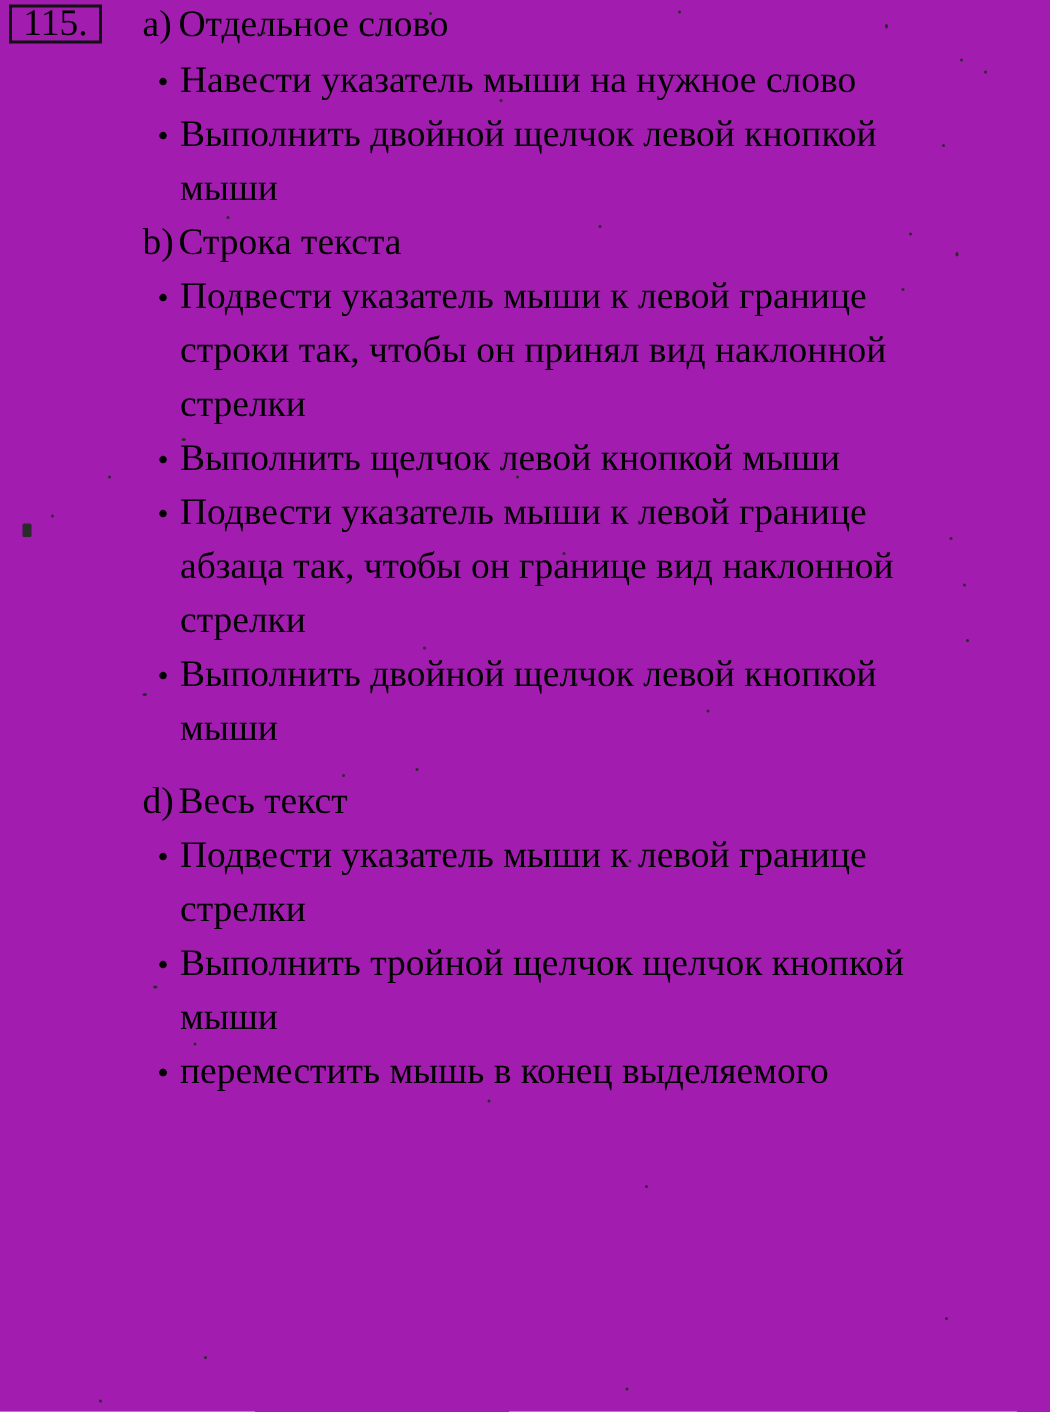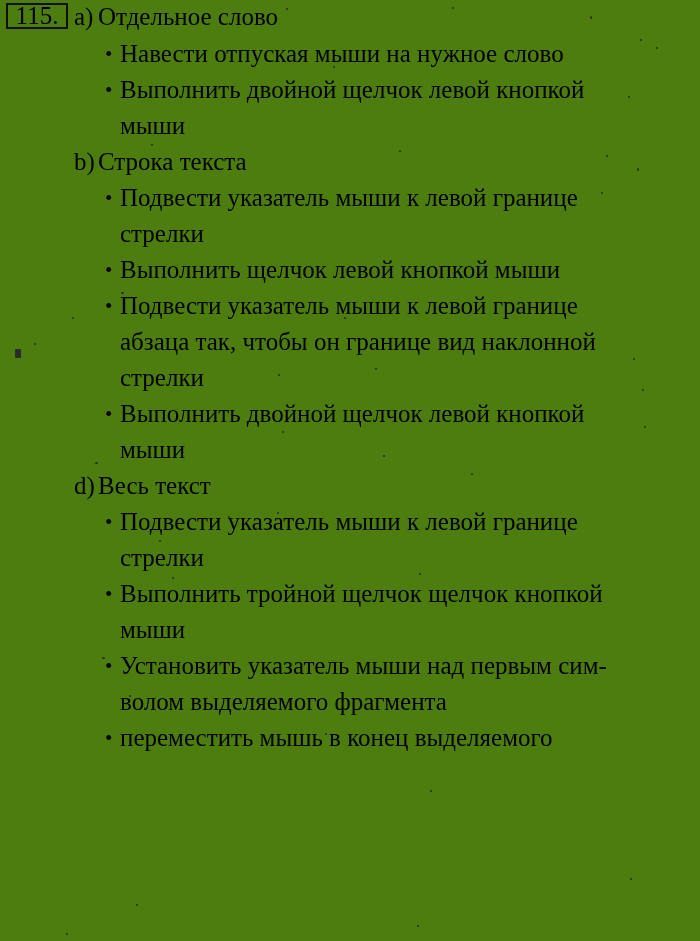--- a/index.html
+++ b/index.html
@@ -15,21 +15,21 @@
     overflow: hidden;
     font-family: "Liberation Serif", "DejaVu Serif", serif;
     color: #000000;
     -webkit-font-smoothing: none;
   }
 
   
   #scan-page {
     position: absolute;
     inset: 0;
-    background: #4d7c0f;
+    background: #a21caf;
   }
 
   
   #exercise-number-box {
     position: absolute;
     left: 6px;
     top: 3px;
     width: 62px;
     height: 26px;
     box-sizing: border-box;
@@ -52,25 +52,26 @@
     position: absolute;
     left: 0;
     top: 0;
     width: 700px;
   }
 
   .answer-item {
     position: relative;
   }
   .answer-item.spaced-before {
+    margin-top: 13px;
   }
 
   .item-heading {
     position: relative;
-    padding-left: 74px;
+    padding-left: 95px;
     font-size: 25px;
     line-height: 36px;
     height: 36px;
     white-space: nowrap;
   }
   .item-heading .item-letter {
     display: inline-block;
     min-width: 24px;
   }
   .item-heading .item-title {
@@ -130,39 +131,40 @@
     <span class="num">115.</span>
   </div>
 
   <div id="answer-body">
       <div class="answer-item">
         <div class="item-heading"><span class="item-letter">a)</span><span class="item-title">Отдельное слово</span></div>
         <ul class="bullet-list">
           <li class="bullet-item">
             <span class="bullet-dot">•</span>
             <span class="bullet-text">
-              <span class="ln">Навести отпуская мыши на нужное слово</span>
+              <span class="ln">Навести указатель мыши на нужное слово</span>
             </span>
           </li>
           <li class="bullet-item">
             <span class="bullet-dot">•</span>
             <span class="bullet-text">
               <span class="ln">Выполнить двойной щелчок левой кнопкой</span>
               <span class="ln">мыши</span>
             </span>
           </li>
         </ul>
       </div>
       <div class="answer-item">
         <div class="item-heading"><span class="item-letter">b)</span><span class="item-title">Строка текста</span></div>
         <ul class="bullet-list">
           <li class="bullet-item">
             <span class="bullet-dot">•</span>
             <span class="bullet-text">
               <span class="ln">Подвести указатель мыши к левой границе</span>
+              <span class="ln">строки так, чтобы он принял вид наклонной</span>
               <span class="ln">стрелки</span>
             </span>
           </li>
           <li class="bullet-item">
             <span class="bullet-dot">•</span>
             <span class="bullet-text">
               <span class="ln">Выполнить щелчок левой кнопкой мыши</span>
             </span>
           </li>
         </ul>
@@ -202,24 +204,20 @@
               <span class="ln">Выполнить тройной щелчок щелчок кнопкой</span>
               <span class="ln">мыши</span>
             </span>
           </li>
         </ul>
       </div>
       <div class="answer-item">
         <ul class="bullet-list">
           <li class="bullet-item">
             <span class="bullet-dot">•</span>
-            <span class="bullet-text">
-              <span class="ln">Установить указатель мыши над первым сим-</span>
-              <span class="ln">волом выделяемого фрагмента</span>
-            </span>
           </li>
           <li class="bullet-item">
             <span class="bullet-dot">•</span>
             <span class="bullet-text">
               <span class="ln">переместить мышь в конец выделяемого</span>
             </span>
           </li>
         </ul>
       </div>
     </div>

